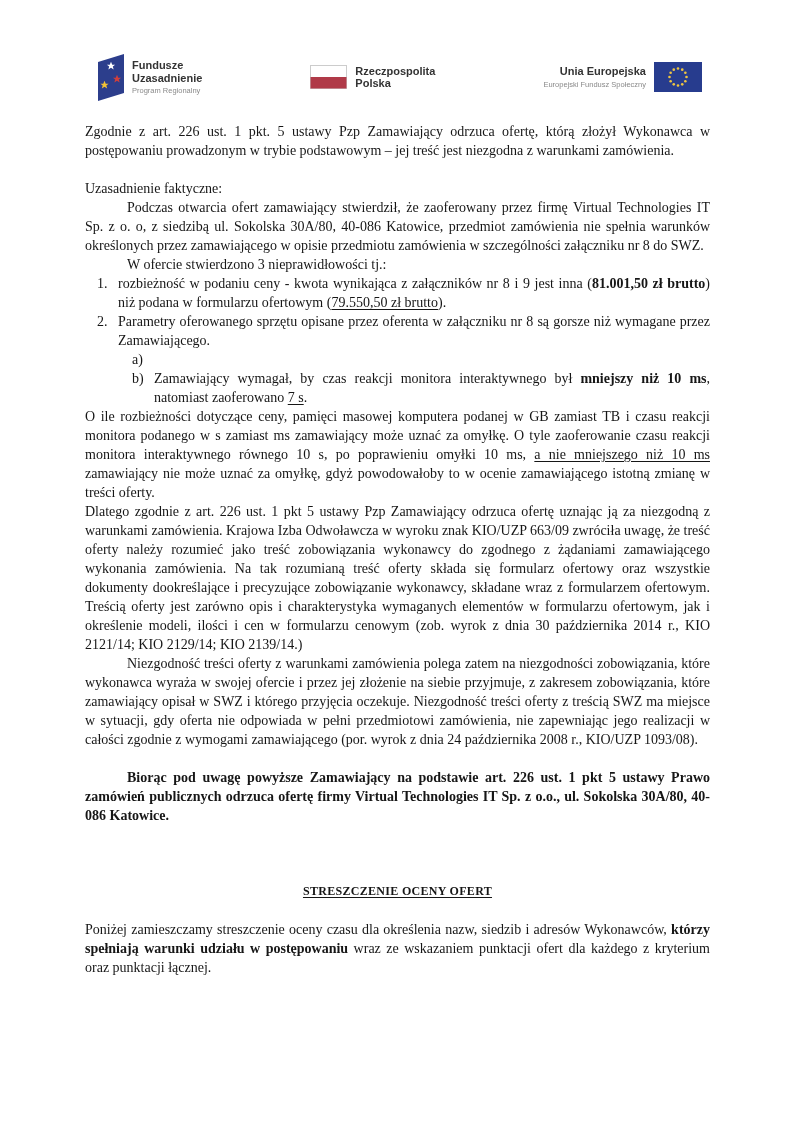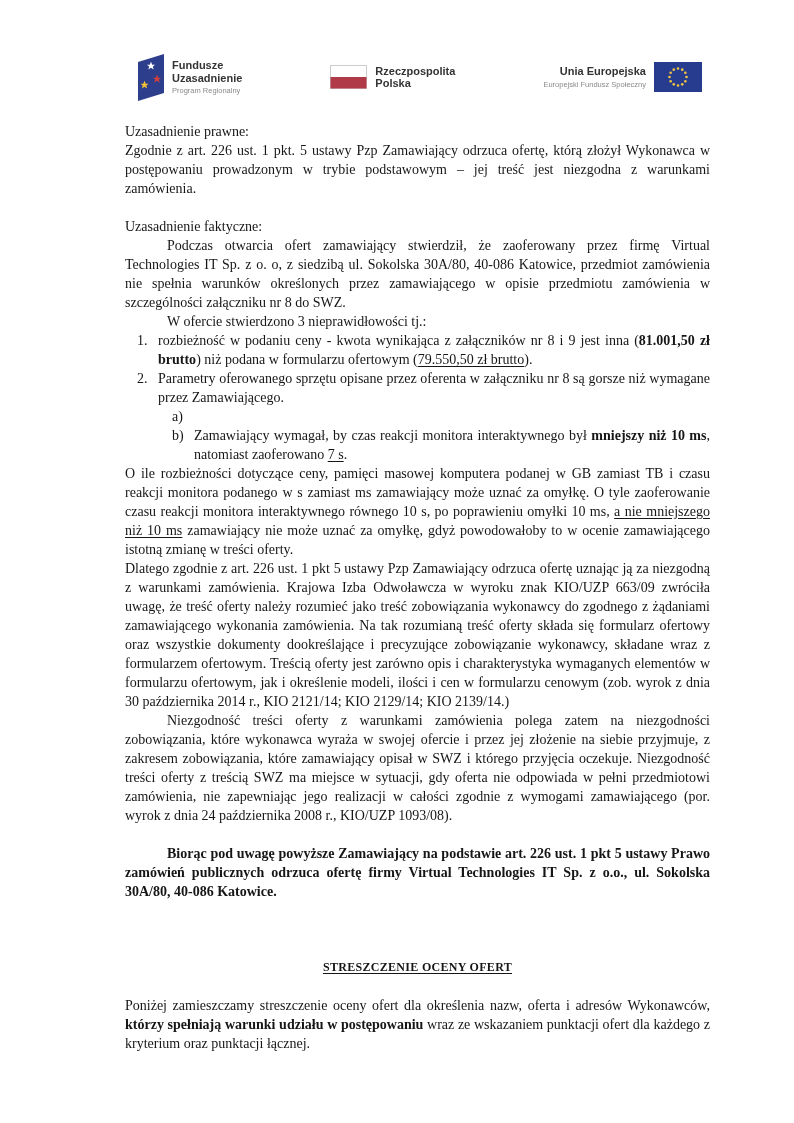--- a/index.html
+++ b/index.html
@@ -7,21 +7,20 @@
     position:relative;
     width:794px;height:1123px;
     margin:0 auto;
     background:#ffffff;
     font-family:"Liberation Serif",serif;
     font-size:14px;line-height:19px;
     color:#161616;
     overflow:hidden;
     box-sizing:border-box;
     padding-top:48px;
-    padding-left:40px;
   }
   
   .logos{
     height:58px;
     margin:0 92px 0 98px;
     display:flex;align-items:center;justify-content:space-between;
   }
   .logo{display:flex;align-items:center;gap:8px;}
   .logo-text{font-family:"Liberation Sans",sans-serif;}
   .lt-title{font-size:11px;font-weight:bold;color:#333;line-height:12.5px;}
@@ -100,21 +99,20 @@
             <circle cx="15.50" cy="15.00" r="1.3"></circle>
             <circle cx="16.64" cy="10.75" r="1.3"></circle>
             <circle cx="19.75" cy="7.64" r="1.3"></circle>
           </g>
       </svg>
     </div>
 
   </header>
 
   <main class="content">
-      <div class="blk p"><span>Uzasadnienie prawne:</span></div>
       <div class="blk p just"><span>Zgodnie z art. 226 ust. 1 pkt. 5 ustawy Pzp Zamawiający odrzuca ofertę, którą złożył Wykonawca w postępowaniu prowadzonym w trybie podstawowym – jej treść jest niezgodna z warunkami zamówienia.</span></div>
       <div class="blk spacer"></div>
       <div class="blk p"><span>Uzasadnienie faktyczne:</span></div>
       <div class="blk p just ind"><span>Podczas otwarcia ofert zamawiający stwierdził, że zaoferowany przez firmę Virtual Technologies IT Sp. z o. o, z siedzibą ul. Sokolska 30A/80, 40-086 Katowice, przedmiot zamówienia nie spełnia warunków określonych przez zamawiającego w opisie przedmiotu zamówienia w szczególności załączniku nr 8 do SWZ.</span></div>
       <div class="blk p ind"><span>W ofercie stwierdzono 3 nieprawidłowości tj.:</span></div>
       <div class="blk li1 just">
         <span class="marker">1.</span>
         <span class="li-content just"><span>rozbieżność w podaniu ceny - kwota wynikająca z załączników nr 8 i 9 jest inna (</span><span class="b">81.001,50 zł brutto</span><span>) niż podana w formularzu ofertowym (</span><span class="u">79.550,50 zł brutto</span><span>).</span></span>
       </div>
       <div class="blk li1 just">
@@ -131,16 +129,16 @@
       <div class="blk p just"><span>O ile rozbieżności dotyczące ceny, pamięci masowej komputera podanej w GB zamiast TB i czasu reakcji monitora podanego w s zamiast ms zamawiający może uznać za omyłkę. O tyle zaoferowanie czasu reakcji monitora interaktywnego równego 10 s, po poprawieniu omyłki 10 ms, </span><span class="u">a nie mniejszego niż 10 ms</span><span> zamawiający nie może uznać za omyłkę, gdyż powodowałoby to w ocenie zamawiającego istotną zmianę w treści oferty.</span></div>
       <div class="blk p just"><span>Dlatego zgodnie z art. 226 ust. 1 pkt 5 ustawy Pzp Zamawiający odrzuca ofertę uznając ją za niezgodną z warunkami zamówienia. Krajowa Izba Odwoławcza w wyroku znak KIO/UZP 663/09 zwróciła uwagę, że treść oferty należy rozumieć jako treść zobowiązania wykonawcy do zgodnego z żądaniami zamawiającego wykonania zamówienia. Na tak rozumianą treść oferty składa się formularz ofertowy oraz wszystkie dokumenty dookreślające i precyzujące zobowiązanie wykonawcy, składane wraz z formularzem ofertowym. Treścią oferty jest zarówno opis i charakterystyka wymaganych elementów w formularzu ofertowym, jak i określenie modeli, ilości i cen w formularzu cenowym (zob. wyrok z dnia 30 października 2014 r., KIO 2121/14; KIO 2129/14; KIO 2139/14.)</span></div>
       <div class="blk p just ind"><span>Niezgodność treści oferty z warunkami zamówienia polega zatem na niezgodności zobowiązania, które wykonawca wyraża w swojej ofercie i przez jej złożenie na siebie przyjmuje, z zakresem zobowiązania, które zamawiający opisał w SWZ i którego przyjęcia oczekuje. Niezgodność treści oferty z treścią SWZ ma miejsce w sytuacji, gdy oferta nie odpowiada w pełni przedmiotowi zamówienia, nie zapewniając jego realizacji w całości zgodnie z wymogami zamawiającego (por. wyrok z dnia 24 października 2008 r., KIO/UZP 1093/08).</span></div>
       <div class="blk spacer"></div>
       <div class="blk p just ind"><span class="b">Biorąc pod uwagę powyższe Zamawiający na podstawie art. 226 ust. 1 pkt 5 ustawy Prawo zamówień publicznych odrzuca ofertę firmy Virtual Technologies IT Sp. z o.o., ul. Sokolska 30A/80, 40-086 Katowice.</span></div>
       <div class="blk spacer"></div>
       <div class="blk spacer"></div>
       <div class="blk spacer"></div>
       <div class="blk heading"><span class="b u">STRESZCZENIE OCENY OFERT</span></div>
       <div class="blk spacer"></div>
-      <div class="blk p just"><span>Poniżej zamieszczamy streszczenie oceny ofert dla określenia nazw, oferta i adresów Wykonawców, </span><span class="b">którzy spełniają warunki udziału w postępowaniu</span><span> wraz ze wskazaniem punktacji ofert dla każdego z kryterium oraz punktacji łącznej.</span></div>
+      <div class="blk p just"><span>Poniżej zamieszczamy streszczenie oceny czasu dla określenia nazw, siedzib i adresów Wykonawców, </span><span class="b">którzy spełniają warunki udziału w postępowaniu</span><span> wraz ze wskazaniem punktacji ofert dla każdego z kryterium oraz punktacji łącznej.</span></div>
     </main>
 
 </div>
 
 </body></html>

